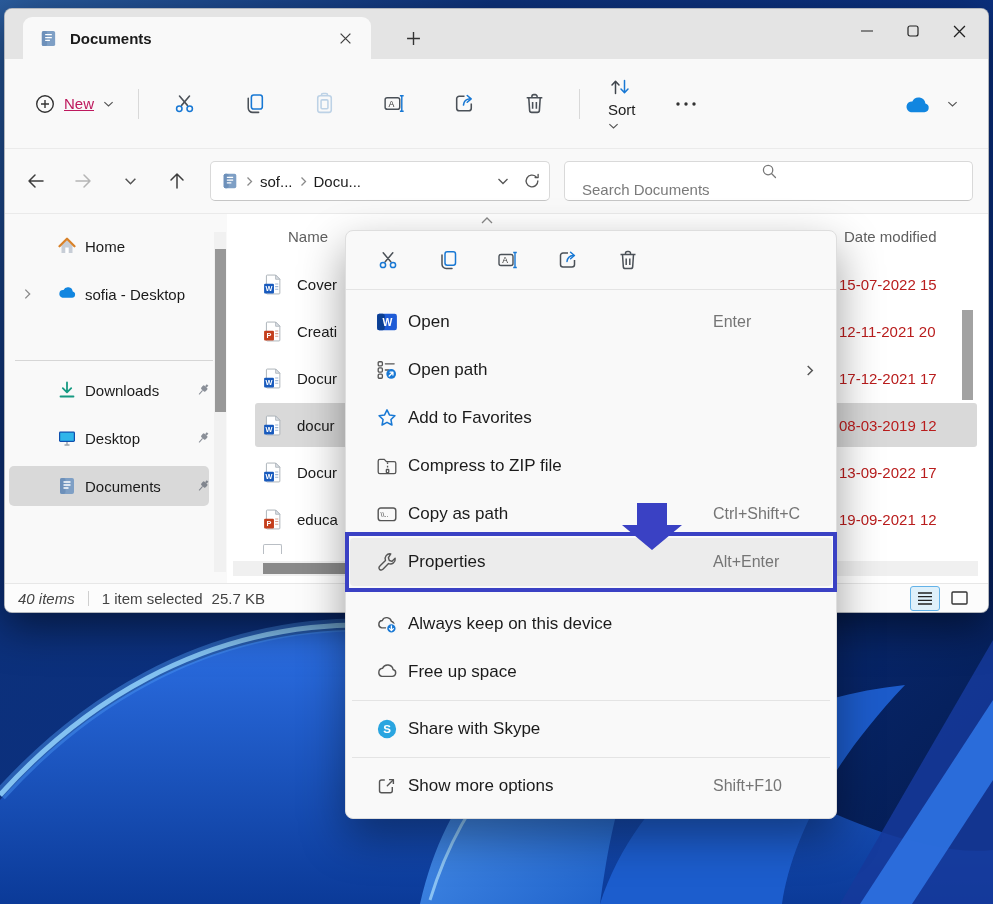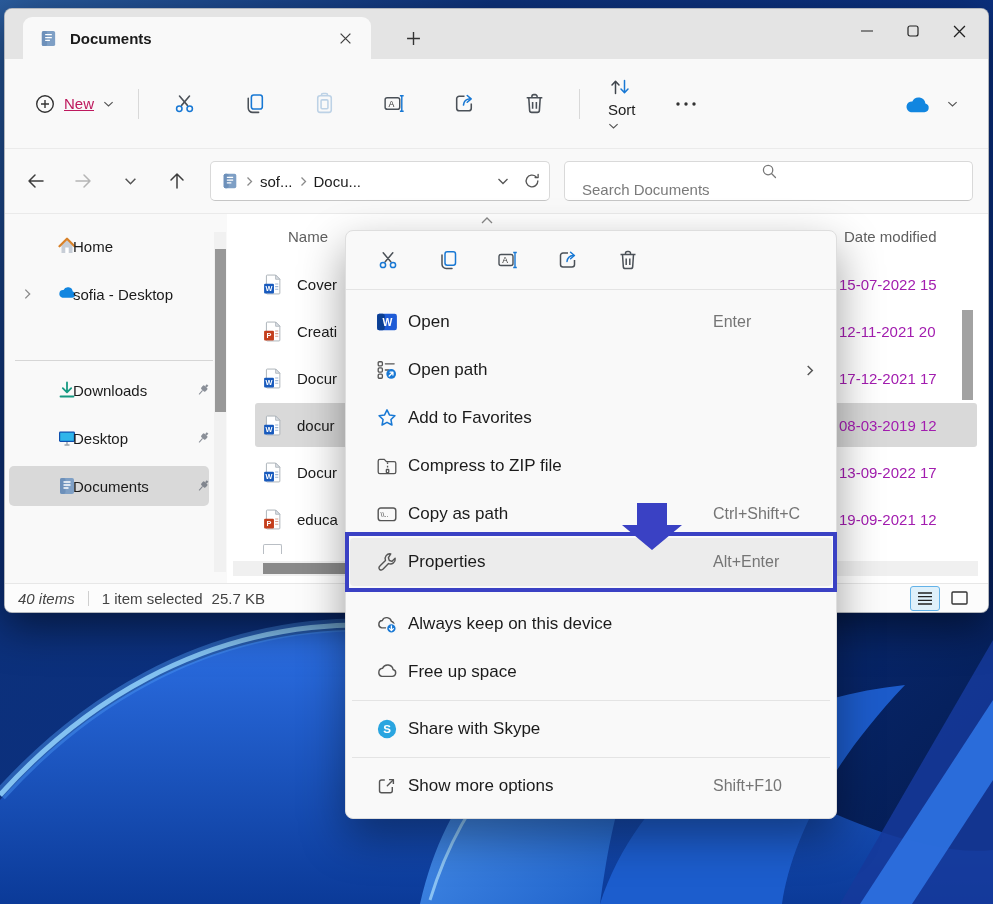--- a/index.html
+++ b/index.html
@@ -48,37 +48,37 @@
   .searchbar input{border:none;outline:none;background:transparent;font-size:15px;color:#222;width:100%;margin-left:10px;}
   .searchbar input::placeholder{color:#7a7a7a;}
 
   
   .content{position:absolute;left:0;top:204px;right:0;height:372px;background:#fff;border-top:1px solid #eaeaea;}
   .sidebar{position:absolute;left:0;top:0;width:222px;height:100%;background:#f9f9f9;}
   .side-item{position:relative;height:40px;margin:0 18px 8px 4px;border-radius:5px;display:flex;align-items:center;font-size:15px;color:#1b1b1b;}
   .side-item:first-child{margin-top:12px;}
   .side-item.selected{background:#d9d9d9;}
   .side-ic{position:absolute;left:48px;width:20px;height:20px;}
-  .side-label{position:absolute;left:64px;white-space:nowrap;}
+  .side-label{position:absolute;left:76px;white-space:nowrap;}
   .side-pin{position:absolute;left:186px;width:16px;height:16px;}
   .side-exp{position:absolute;left:14px;width:12px;height:12px;}
   .side-divider{height:1px;background:#d6d6d6;margin:46px 14px 9px 10px;}
   .side-scroll-track{position:absolute;left:209px;top:18px;width:12px;height:340px;background:#f1f1f1;}
   .side-scroll-thumb{position:absolute;left:210px;top:35px;width:11px;height:163px;background:#989898;}
 
   
   .filearea{position:absolute;left:222px;top:0;right:0;height:100%;background:#fff;}
   .fl-header{position:absolute;top:14px;left:0;right:0;height:32px;font-size:15px;color:#5f5f5f;}
   .fl-header .hname{position:absolute;left:61px;}
   .fl-header .hdate{position:absolute;left:617px;}
   .sort-caret{position:absolute;left:253px;top:2px;}
   .file-row{position:absolute;left:28px;width:722px;height:44px;border-radius:3px;display:flex;align-items:center;font-size:15px;color:#1b1b1b;}
   .file-row .f-ic{position:absolute;left:8px;width:19px;height:21px;}
   .file-row .f-name{position:absolute;left:42px;white-space:nowrap;}
-  .file-row .f-date{position:absolute;left:584px;color:#a21caf;white-space:nowrap;}
+  .file-row .f-date{position:absolute;left:584px;color:#b91c1c;white-space:nowrap;}
   .file-row.selected{background:#d9d9d9;}
   .partial-icon{position:absolute;left:36px;top:330px;width:19px;height:10px;border:1px solid #b9bec4;border-bottom:none;border-radius:2px 2px 0 0;background:#fff;}
   .hscroll-track{position:absolute;left:6px;right:10px;top:347px;height:15px;background:#f0f0f0;}
   .hscroll-thumb{position:absolute;left:36px;top:349px;width:286px;height:11px;background:#8a8a8a;}
   .vscroll-thumb{position:absolute;right:15px;top:96px;width:11px;height:90px;background:#a2a2a2;}
 
   
   .statusbar{position:absolute;left:0;bottom:0;right:0;height:29px;background:#fcfcfc;border-top:1px solid #e7e7e7;
     display:flex;align-items:center;font-size:15px;color:#444;}
   .sb-count{margin-left:13px;font-style:italic;}

